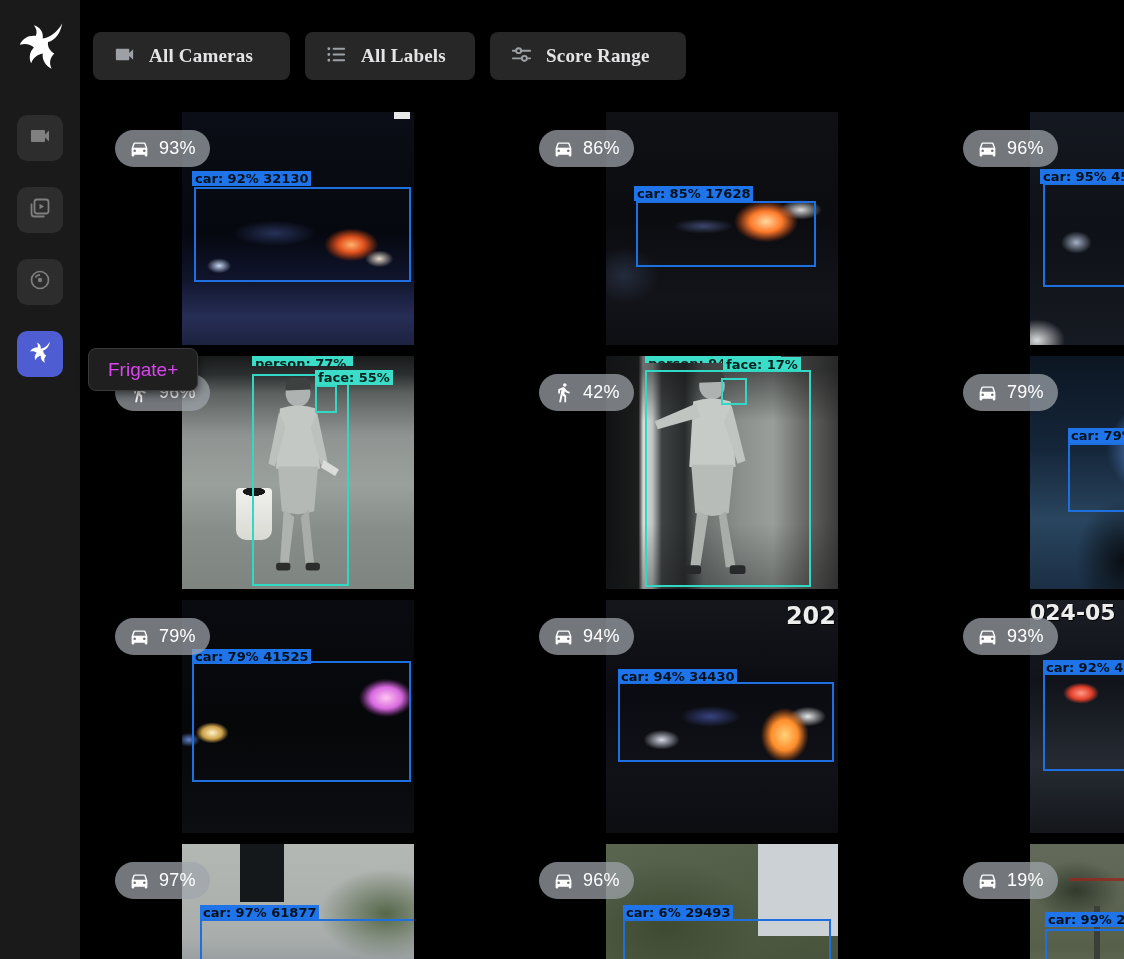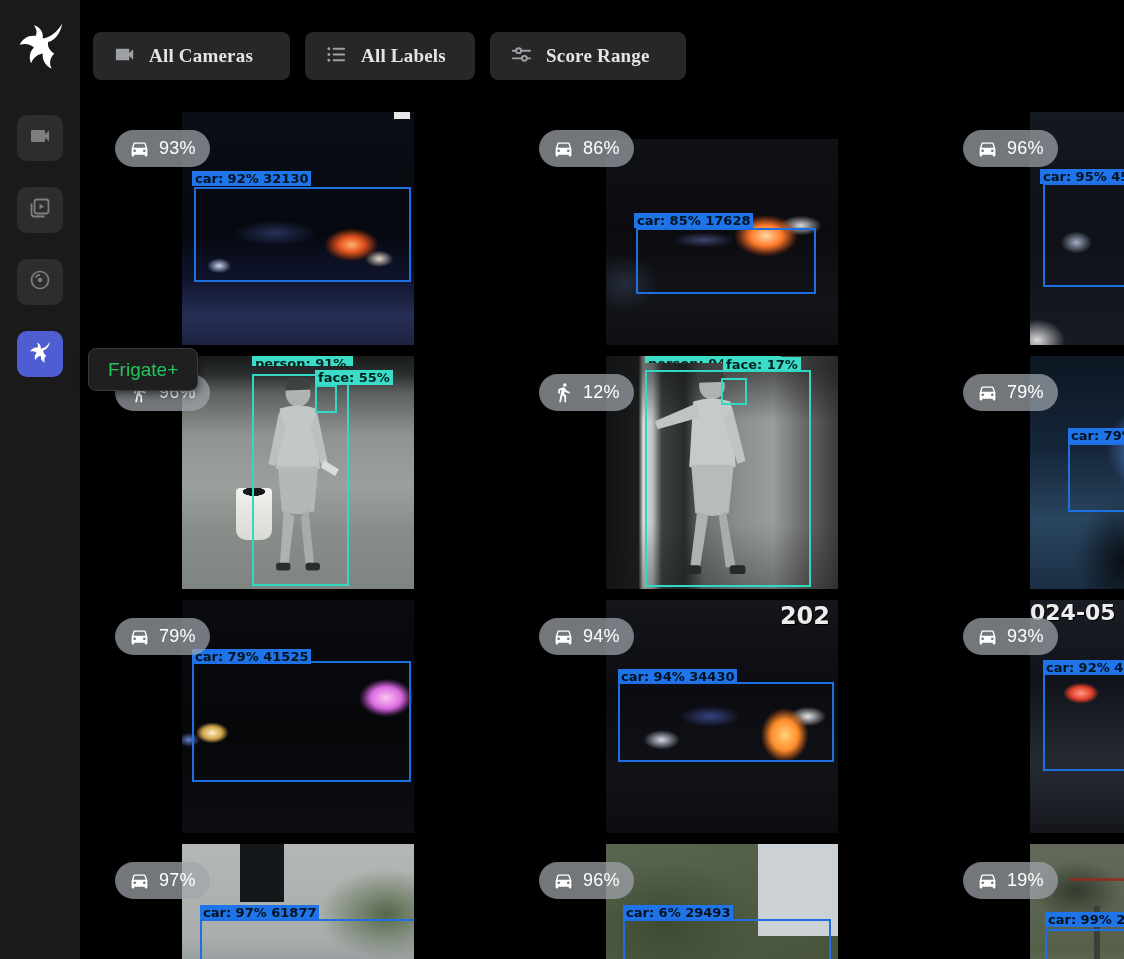--- a/index.html
+++ b/index.html
@@ -10,21 +10,21 @@
   .sidebar{position:absolute;left:0;top:0;width:80px;height:959px;background:#1a1a1a;z-index:5;}
   .logo{position:absolute;left:18px;top:20px;width:46px;height:46px;color:#fff;}
   .nav-btn{position:absolute;left:17px;width:46px;height:46px;border-radius:10px;
            background:#2d2d2d;color:#7f7f7f;display:flex;align-items:center;justify-content:center;cursor:pointer;}
   .nav-btn svg{width:24px;height:24px;}
   .nav-btn.active{background:#4e5ed2;color:#fff;}
 
   
   .tooltip{position:absolute;left:88px;top:348px;height:41px;padding:0 19px;
            background:#1f1f1f;border:1px solid #3a3a3a;border-radius:8px;
-           display:flex;align-items:center;font-size:19px;color:#22c55e;z-index:40;
+           display:flex;align-items:center;font-size:19px;color:#d946ef;z-index:40;
            box-shadow:0 3px 10px rgba(0,0,0,.6);}
 
   
   .filter-btn{position:absolute;top:32px;height:48px;background:#272727;border-radius:8px;
               display:flex;align-items:center;gap:13px;padding:0 20px;cursor:pointer;font-family:Liberation Serif, serif;}
   .filter-btn svg{width:23px;height:23px;color:#9da1a6;flex:none;}
   .filter-btn .flabel{font-size:19px;font-weight:700;color:#e4e4e6;white-space:nowrap;letter-spacing:.2px;}
 
   
   .tile{position:absolute;width:232px;height:233px;cursor:pointer;}
@@ -51,21 +51,21 @@
       radial-gradient(36px 22px at 73% 57%,#ffb36b 0%,#e2521f 35%,rgba(160,50,10,.35) 65%,transparent 75%),
       radial-gradient(20px 12px at 85% 63%,rgba(255,240,220,.9),transparent 70%),
       radial-gradient(16px 10px at 16% 66%,rgba(210,225,255,.95),transparent 75%),
       radial-gradient(60px 18px at 40% 52%,rgba(70,90,160,.5),transparent 70%),
       linear-gradient(180deg,#0b0e16 0%,#06080f 52%,#10152e 72%,#272e55 88%,#1c2240 100%);}
   .s2{background:
       radial-gradient(40px 26px at 69% 47%,#ffd9a0 0%,#ff7a2a 40%,rgba(200,70,20,.3) 70%,transparent 80%),
       radial-gradient(30px 14px at 84% 42%,rgba(255,255,255,.85),transparent 70%),
       radial-gradient(40px 10px at 42% 49%,rgba(120,140,220,.45),transparent 75%),
       radial-gradient(50px 40px at 8% 70%,rgba(70,90,130,.35),transparent 70%),
-      linear-gradient(180deg,#101114 0%,#0b0c10 45%,#131419 80%,#0e0f13 100%); margin-top: 27px;}
+      linear-gradient(180deg,#101114 0%,#0b0c10 45%,#131419 80%,#0e0f13 100%);}
   .s3{background:
       radial-gradient(70px 50px at 75% 30%,rgba(90,110,140,.5),transparent 75%),
       radial-gradient(26px 16px at 90% 42%,rgba(120,180,255,.5),transparent 70%),
       radial-gradient(22px 16px at 20% 56%,rgba(200,215,240,.8),transparent 70%),
       radial-gradient(40px 30px at 3% 98%,rgba(240,240,240,.9),transparent 70%),
       linear-gradient(180deg,#141820 0%,#0e1117 50%,#161a22 100%);}
   .s4{background:
       linear-gradient(180deg,#191b1b 0%,#2c2f2f 8%,#5c615f 16%,#8f9492 34%,#9aa09c 55%,#878d89 75%,#7e847f 100%);}
   .s5{background:
       linear-gradient(180deg,rgba(20,21,22,.55) 0 6%,transparent 28% 72%,rgba(20,21,22,.35) 100%),
@@ -233,21 +233,21 @@
       <path d="M24 93 L66 93 L62 140 Q45 146 28 140 Z" fill="#b4b9b6"></path>
       <path d="M30 138 L26 196 h9 l6 -50 z" fill="#aeb3b0"></path>
       <path d="M56 138 L62 196 h-9 l-5 -50 z" fill="#a8adaa"></path>
       <rect x="22" y="194" width="15" height="8" rx="3" fill="#2c2e2d"></rect>
       <rect x="53" y="194" width="15" height="8" rx="3" fill="#2c2e2d"></rect>
       <path d="M25 36 L14 90 l7 3 L32 52 Z" fill="#bcc1be"></path>
       <path d="M65 36 L76 88 l-7 3 L58 52 Z" fill="#bcc1be"></path>
       <path d="M72 86 l16 10 -4 7 -15 -9 z" fill="#d9dcd8"></path>
     </svg>
     <div class="bucket"></div>
-    <div class="blabel teal clip" style="left:70px;top:0;width:95px;height:10px">person: 91%</div>
+    <div class="blabel teal clip" style="left:70px;top:0;width:95px;height:10px">person: 77%</div>
     <div class="bbox teal" style="left:70px;top:18px;width:93px;height:208px"></div>
     <div class="blabel teal" style="left:133px;top:14px">face: 55%</div>
     <div class="bbox teal" style="left:133px;top:29px;width:18px;height:24px"></div>
   </div>
   <div class="badge">
     <svg viewBox="0 0 24 24">
         <use href="#p-walk"></use>
       </svg>
     <span class="btext">96%</span>
   </div>
@@ -269,21 +269,21 @@
     </svg>
     <div class="blabel teal clip" style="left:39px;top:0;width:130px;height:7px">person: 94%</div>
     <div class="blabel teal" style="left:117px;top:1px">face: 17%</div>
     <div class="bbox teal" style="left:39px;top:14px;width:162px;height:213px"></div>
     <div class="bbox teal" style="left:115px;top:22px;width:22px;height:23px"></div>
   </div>
   <div class="badge">
     <svg viewBox="0 0 24 24">
         <use href="#p-walk"></use>
       </svg>
-    <span class="btext">12%</span>
+    <span class="btext">42%</span>
   </div>
 </div>
 
 <div class="tile" style="left:1030px;top:356px">
   <div class="pic s6">
     <div class="blabel blue" style="left:38px;top:72px">car: 79%</div>
     <div class="bbox blue" style="left:38px;top:87px;width:100px;height:65px"></div>
   </div>
   <div class="badge">
     <svg viewBox="0 0 24 24">
@@ -301,21 +301,21 @@
   <div class="badge">
     <svg viewBox="0 0 24 24">
         <use href="#p-car"></use>
       </svg>
     <span class="btext">79%</span>
   </div>
 </div>
 
 <div class="tile" style="left:606px;top:600px">
   <div class="pic s8">
-    <div class="ts" style="right:8px;top:2px;font-size:24px">202</div>
+    <div class="ts" style="right:2px;top:2px;font-size:24px">202</div>
     <div class="blabel blue" style="left:12px;top:69px">car: 94% 34430</div>
     <div class="bbox blue" style="left:12px;top:82px;width:212px;height:76px"></div>
   </div>
   <div class="badge">
     <svg viewBox="0 0 24 24">
         <use href="#p-car"></use>
       </svg>
     <span class="btext">94%</span>
   </div>
 </div>

